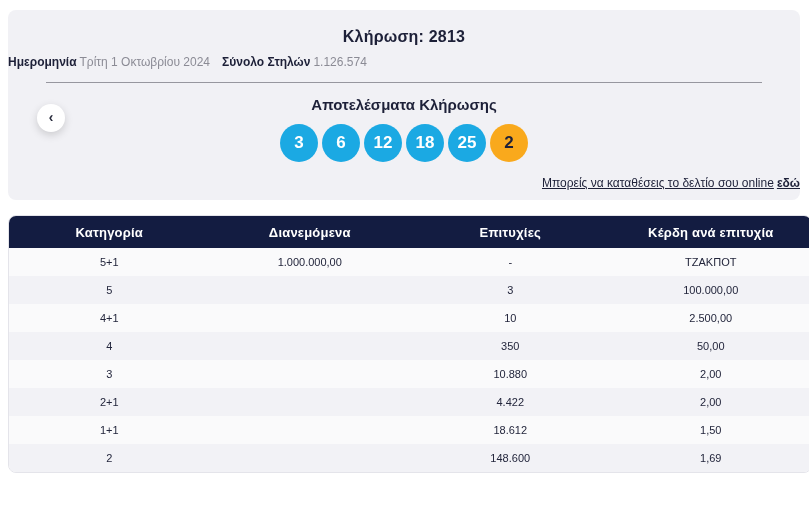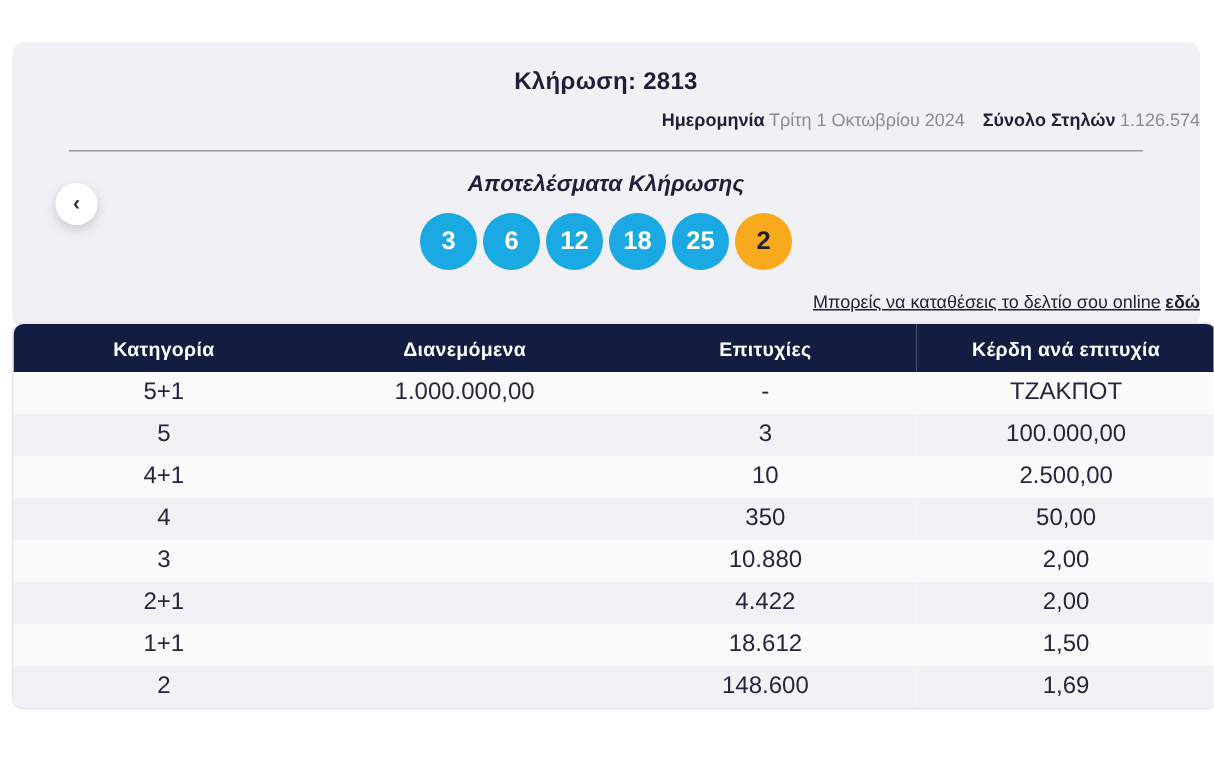--- a/index.html
+++ b/index.html
@@ -17,53 +17,52 @@
     background:#ffffff;
     font-family:"Liberation Sans", sans-serif;
     color:var(--text-dark);
     position:relative;
     overflow:hidden;
   }
 
   
   .draw-card{
     position:absolute;
-    left:8px; top:28px;
+    left:8px; top:10px;
     width:792px; height:190px;
     background:var(--card-bg);
     border-radius:8px;
   }
   .draw-title{
     margin-top:18px;
     text-align:center;
     font-size:16px;
     font-weight:bold;
     letter-spacing:.2px;
     color:#1d2038;
   }
   .draw-meta{
     margin-top:9px;
-    text-align:right;
+    text-align:left;
     font-size:12px;
   }
   .meta-label{font-weight:bold;color:#1d2038;}
   .meta-value{color:var(--text-gray);margin-left:3px;}
   .meta-gap{display:inline-block;width:12px;}
   .divider{
     border:none;
     border-top:1px solid #97979f;
     margin:13px 38px 0 38px;
   }
   .results-title{
     margin-top:13px;
     text-align:center;
     font-size:15px;
     font-weight:bold;
     color:#1d2038;
-    font-style:italic;
   }
   .balls{
     margin-top:11px;
     display:flex;
     justify-content:center;
     gap:4px;
   }
   .ball{
     width:38px;height:38px;
     border-radius:50%;
@@ -131,21 +130,21 @@
     background:var(--header-navy);
     color:#ffffff;
     font-size:13px;
     font-weight:bold;
     height:32px;
     text-align:center;
     letter-spacing:.2px;
   }
   tbody td{
     height:28px;
-    font-size:16px;
+    font-size:11px;
     text-align:center;
     color:var(--text-dark);
   }
   tbody tr:nth-child(odd){background:#fafafb;}
   tbody tr:nth-child(even){background:var(--row-alt);}
 </style>
 </head>
 <body>
 
 <div class="draw-card">

